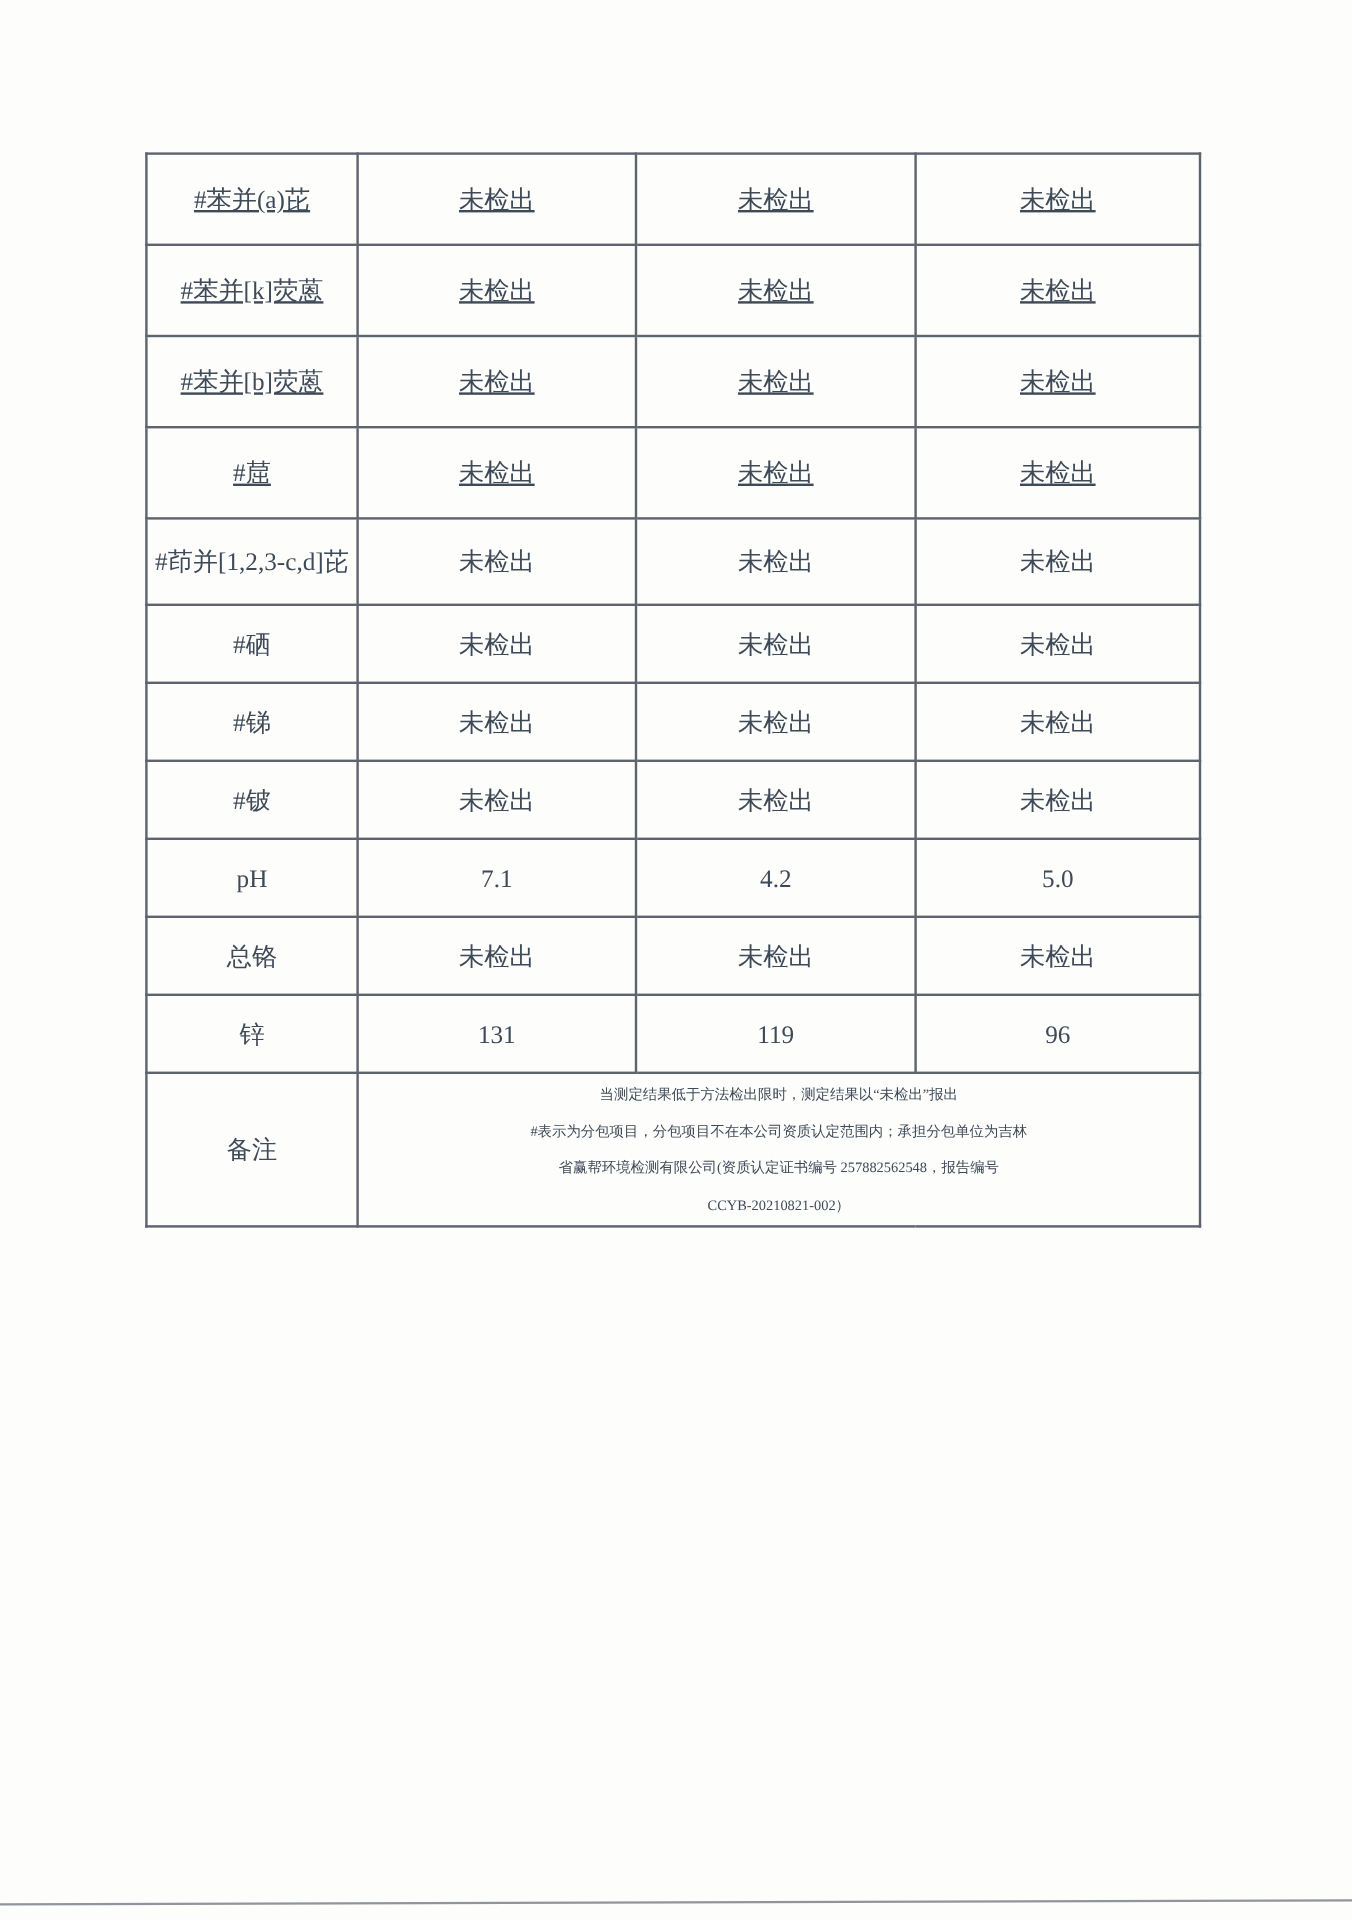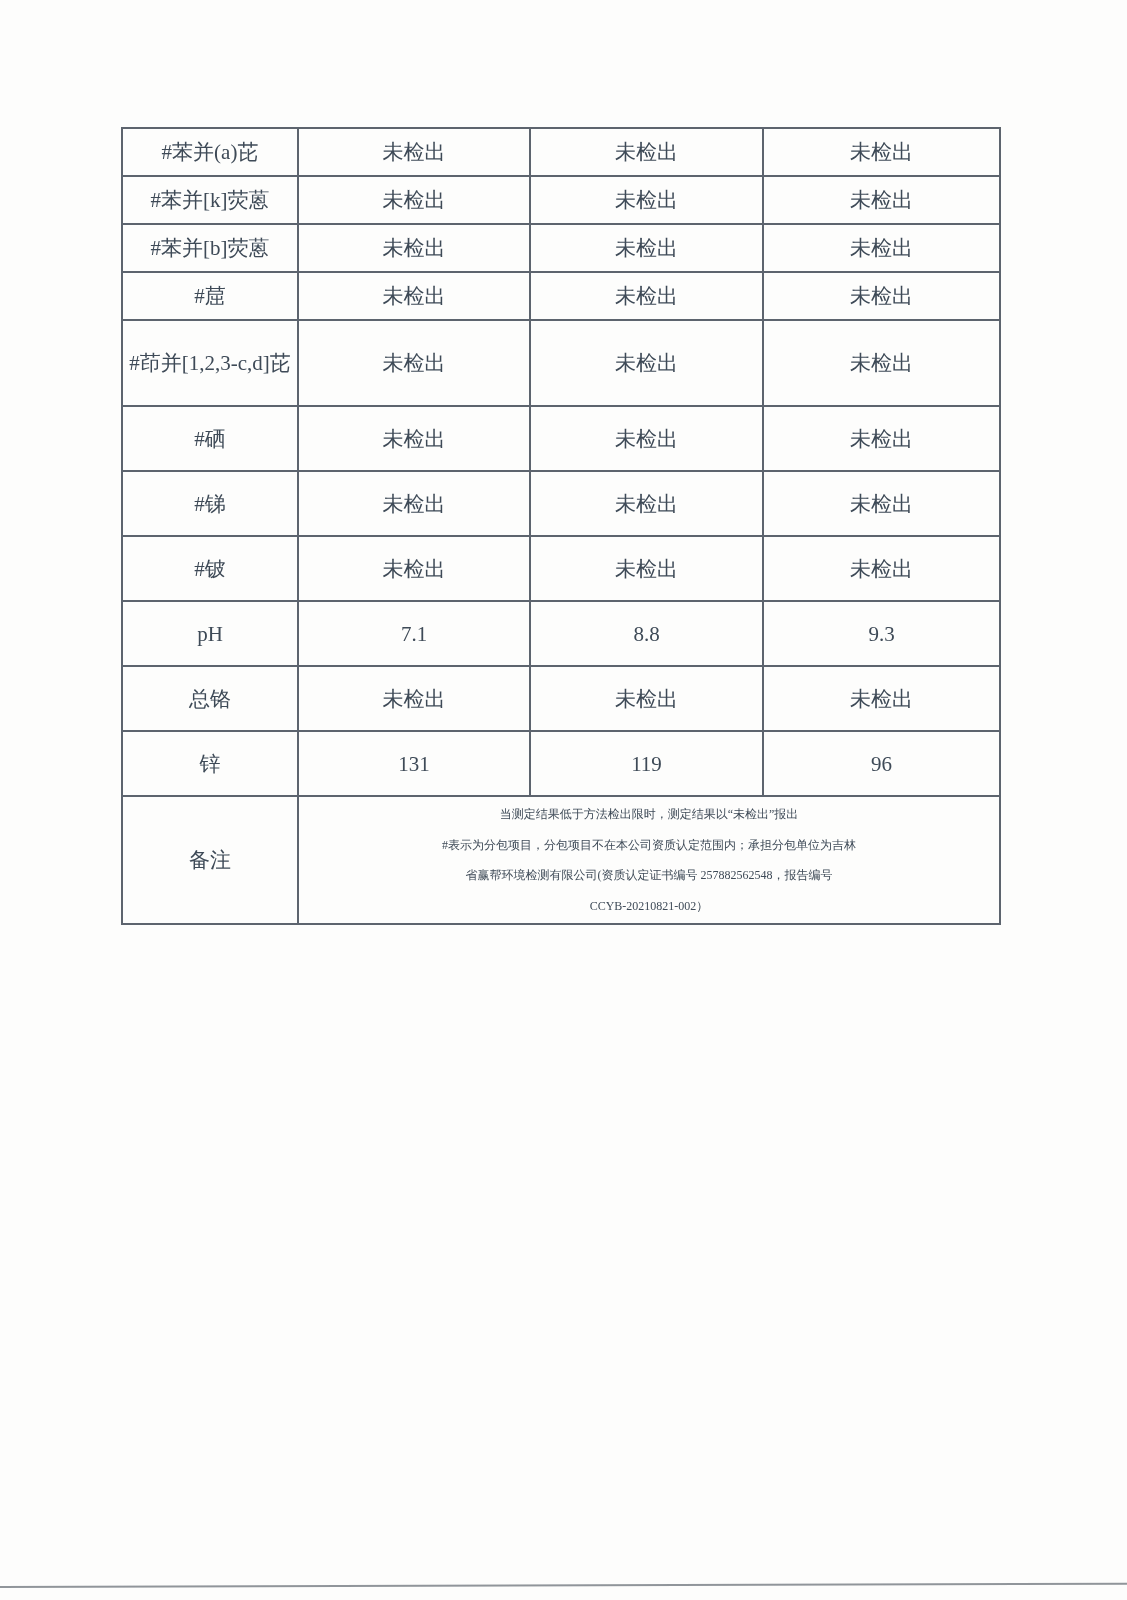--- a/index.html
+++ b/index.html
@@ -29,22 +29,22 @@
   }
   table.results td {
     border: 2px solid #5d646e;
     text-align: center;
     vertical-align: middle;
     font-size: 21px;
     line-height: 26px;
     padding: 2px 4px;
     overflow-wrap: anywhere;
   }
-  tr.r-std  { height: 48px; }
-  tr.r-tall { height: 86px; }
+  tr.r-std  { height: 76px; text-decoration: underline; }
+  tr.r-tall { height: 72px; }
   tr.r-short{ height: 65px; }
   tr.r-remarks { height: 120px; }
   td.remarks-cell {
     text-align: left;
     vertical-align: top;
     padding: 7px 10px 4px 14px;
   }
   td.remarks-cell .rline {
     font-size: 12px;
     line-height: 30.5px;
@@ -119,22 +119,22 @@
       </tr>
       <tr class="r-short">
         <td>#铍</td>
         <td>未检出</td>
         <td>未检出</td>
         <td>未检出</td>
       </tr>
       <tr class="r-short">
         <td>pH</td>
         <td>7.1</td>
-        <td>8.8</td>
-        <td>9.3</td>
+        <td>4.2</td>
+        <td>5.0</td>
       </tr>
       <tr class="r-short">
         <td>总铬</td>
         <td>未检出</td>
         <td>未检出</td>
         <td>未检出</td>
       </tr>
       <tr class="r-short">
         <td>锌</td>
         <td>131</td>

